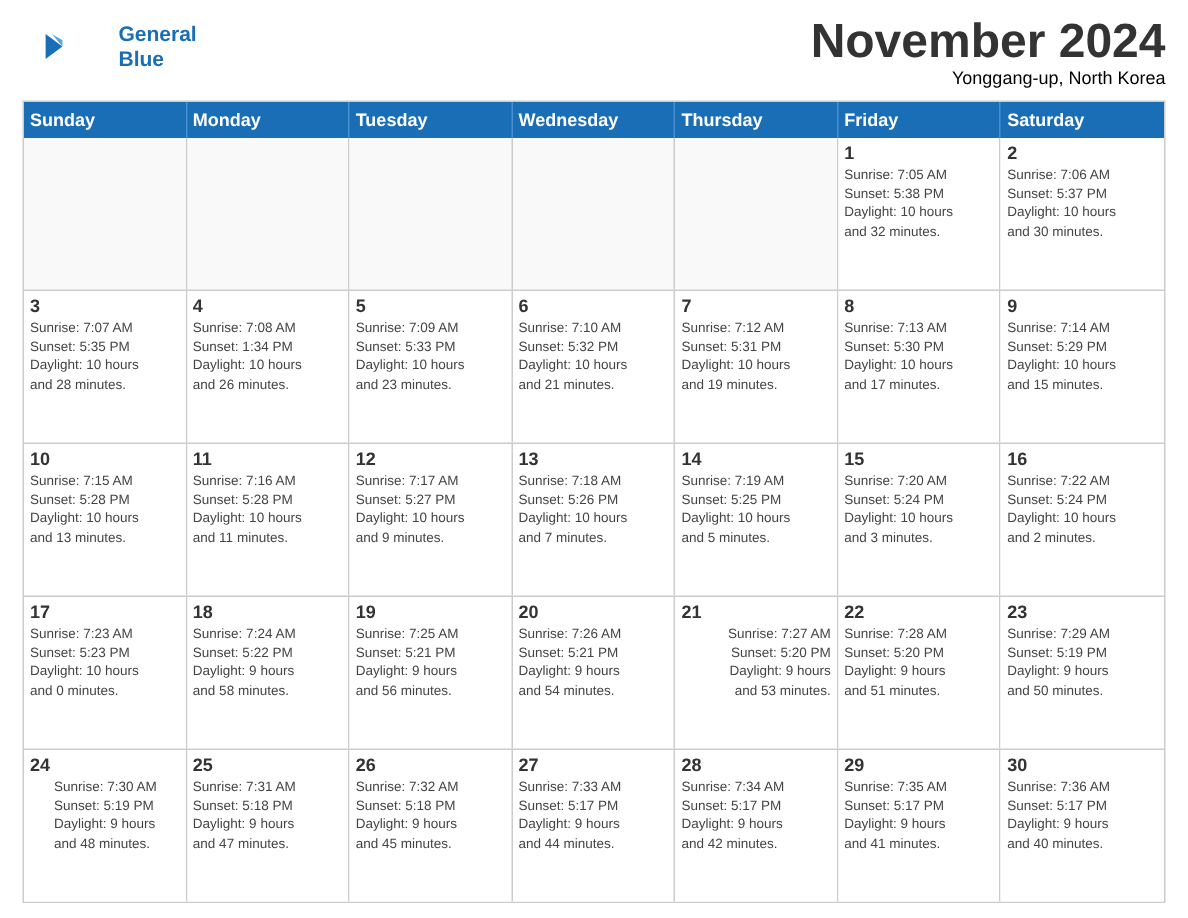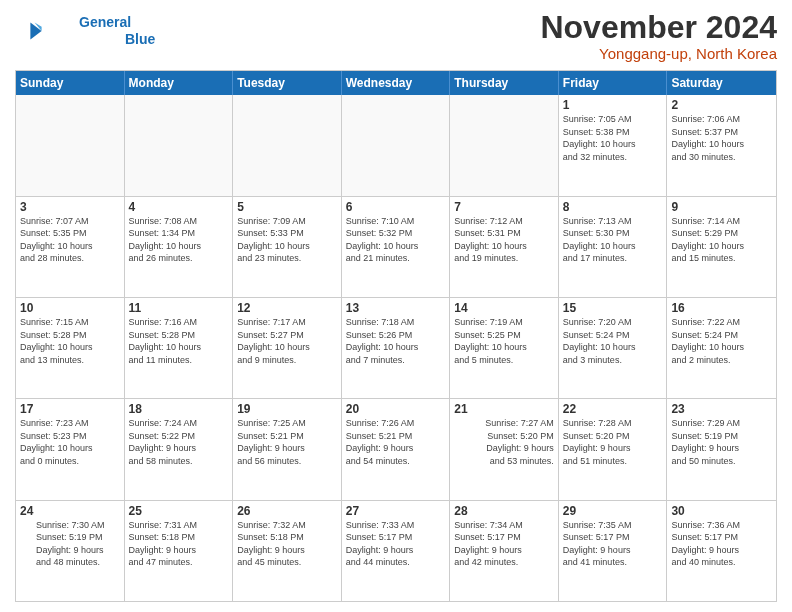--- a/index.html
+++ b/index.html
@@ -46,23 +46,23 @@
     .title-block {
       text-align: right;
     }
     .title-block h1 {
       font-size: 32px;
       font-weight: bold;
       color: #333;
       line-height: 1.1;
     }
     .title-block h2 {
-      font-size: 15px;
+      font-size: 12px;
       font-weight: normal;
-      color: #c2410c;
+      color: #000000;
     }
     .calendar {
       flex: 1;
       display: flex;
       flex-direction: column;
       border: 1px solid #ccc;
     }
     .cal-header {
       display: grid;
       grid-template-columns: repeat(7, 1fr);
@@ -119,21 +119,21 @@
 <div class="page">
   <div class="header">
     <div class="logo">
       <svg class="logo-icon" viewBox="0 0 40 40">
         <rect x="0" y="0" width="40" height="40" fill="white"></rect>
         <polygon points="22,8 38,20 22,32" fill="#1a6eb5"></polygon>
         <polygon points="28,8 38,14 38,20" fill="#4fa8e0"></polygon>
       </svg>
       <div class="logo-text">
         <div><span>General</span></div>
-        <div><span style="color:#1a6eb5;margin-left:46px;">Blue</span></div>
+        <div><span style="color:#1a6eb5;">Blue</span></div>
       </div>
     </div>
     <div class="title-block">
       <h1>November 2024</h1>
       <h2>Yonggang-up, North Korea</h2>
     </div>
   </div>
 
   <div class="calendar">
     <div class="cal-header" id="cal-header">

